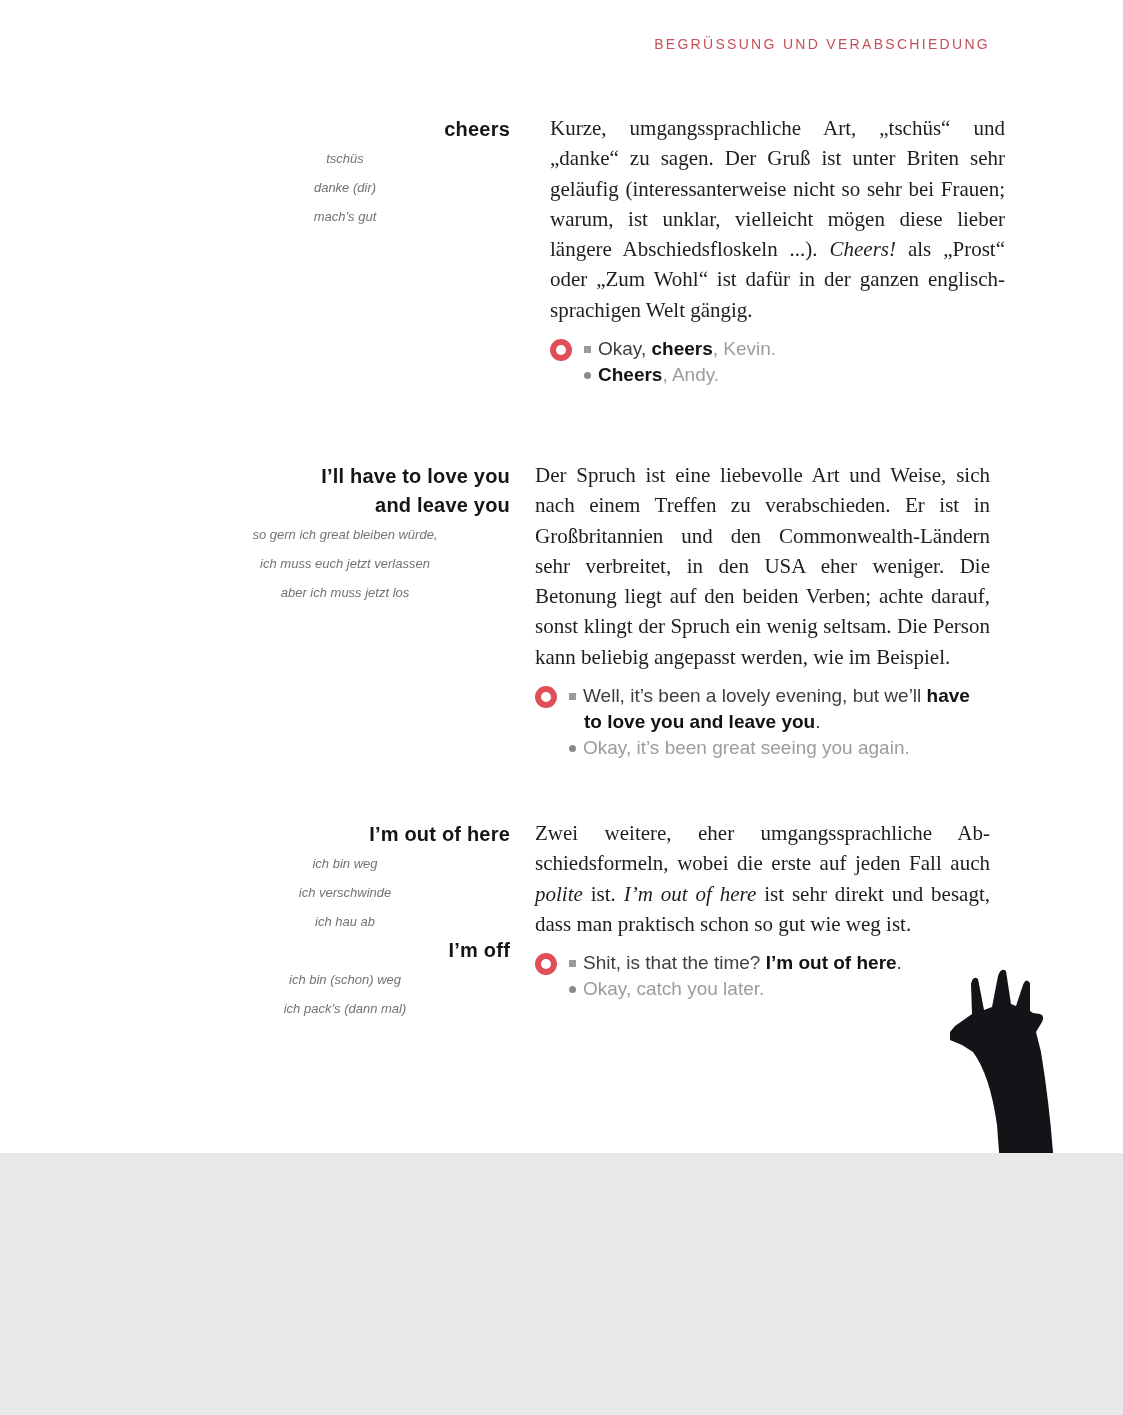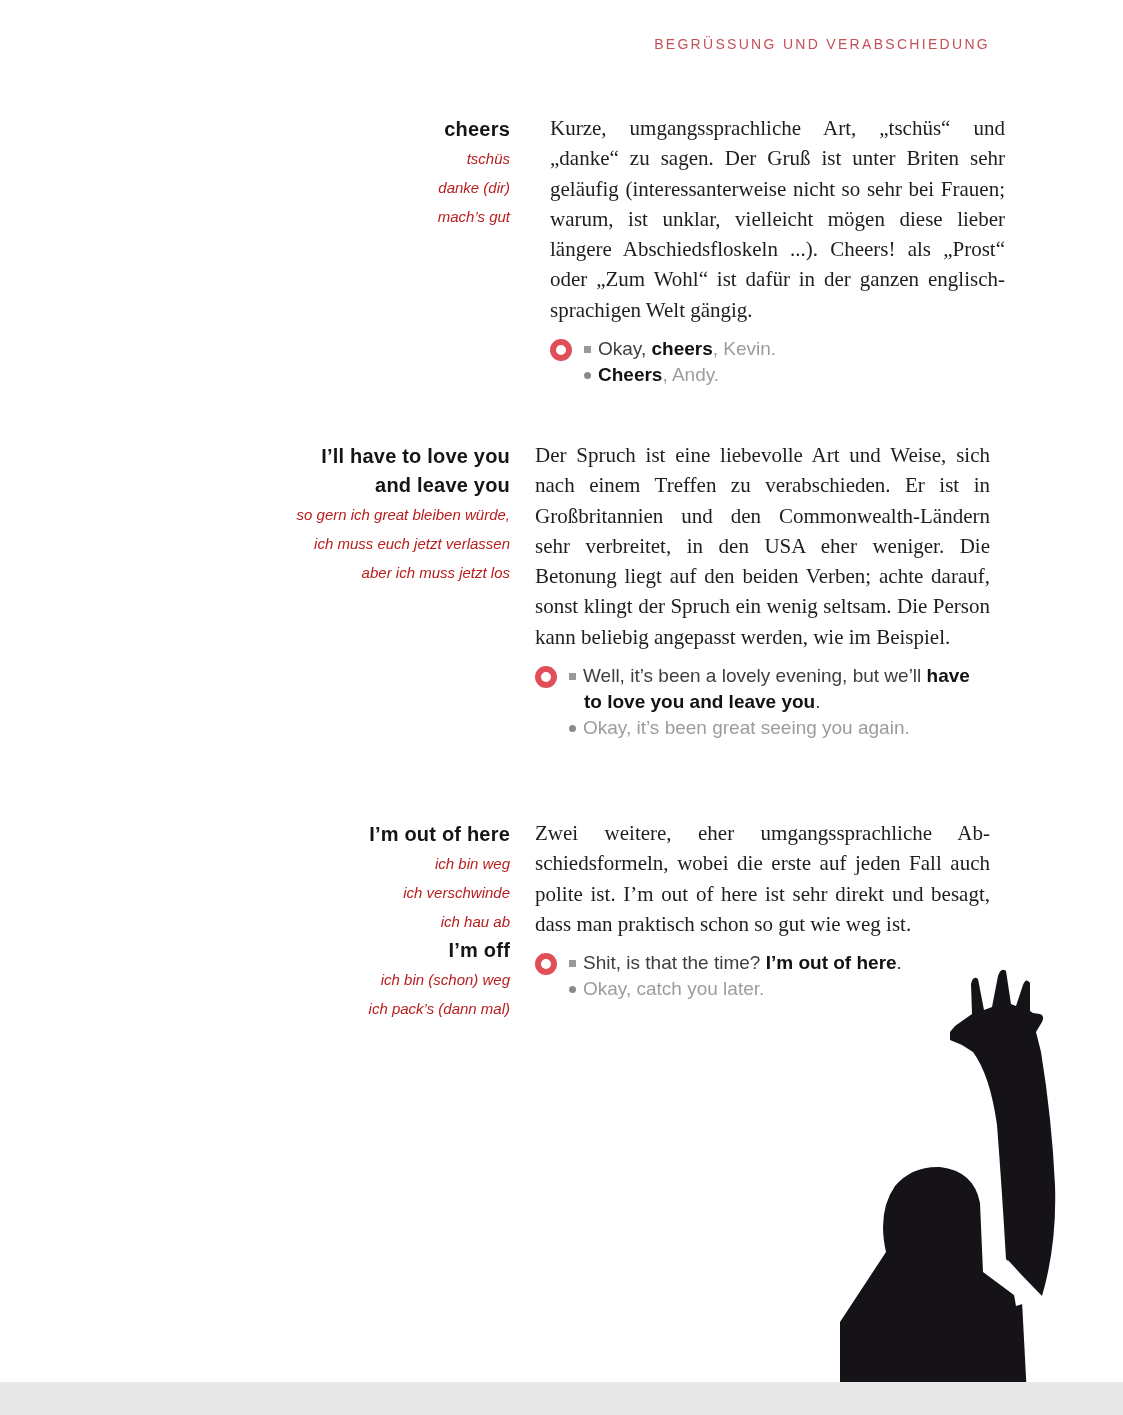--- a/index.html
+++ b/index.html
@@ -1,65 +1,65 @@
 <!DOCTYPE html>
 <html><head>
 <meta charset="utf-8">
 <style>
   html,body{margin:0;padding:0;background:#e8e8e8;}
   #page{
     position:relative;
-    width:1123px;height:1382px;
+    width:1123px;height:1153px;
     background:#ffffff;
     margin:0 auto;
     overflow:hidden;
     font-family:"Liberation Sans",sans-serif;
   }
   
   .running-head{
     position:absolute;top:36px;right:133px;
     font-size:14px;letter-spacing:2.3px;
     color:#c45058;font-weight:400;
     font-family:"Liberation Sans",sans-serif;
   }
   
   .section{
     position:absolute;left:180px;width:810px;
     display:flex;flex-direction:row;
   }
   .sec-1{top:113px;gap:15px;}
-  .sec-2{top:440px;}
+  .sec-2{top:460px;}
   .sec-3{top:818px;}
   .left-col{
     width:330px;flex:0 0 330px;
     text-align:right;
     padding-top:2px;
   }
   .headword{
     font-size:20px;line-height:29px;
     font-weight:700;color:#151515;
     letter-spacing:0.2px;
   }
   .translation{
-    font-size:15px;line-height:29px;
-    font-style:italic;color:#b91c1c;
+    font-size:13px;line-height:29px;
+    font-style:italic;color:#737373;text-align:center;
   }
   .right-col{
     width:455px;flex:0 0 455px;
     margin-left:25px;
   }
   .body-para{
     font-family:"Liberation Serif",serif;
     font-size:21px;line-height:30.3px;
     color:#1e1e1e;
     text-align:justify;
     hyphens:manual;-webkit-hyphens:manual;
     margin:0;
   }
-  .body-para .it{}
+  .body-para .it{font-style:italic;}
   
   .dialogue{
     display:flex;align-items:flex-start;
     margin-top:11px;
   }
   .ring-icon{
     flex:0 0 auto;
     width:10px;height:10px;
     border:6px solid #e04f58;
     border-radius:50%;

